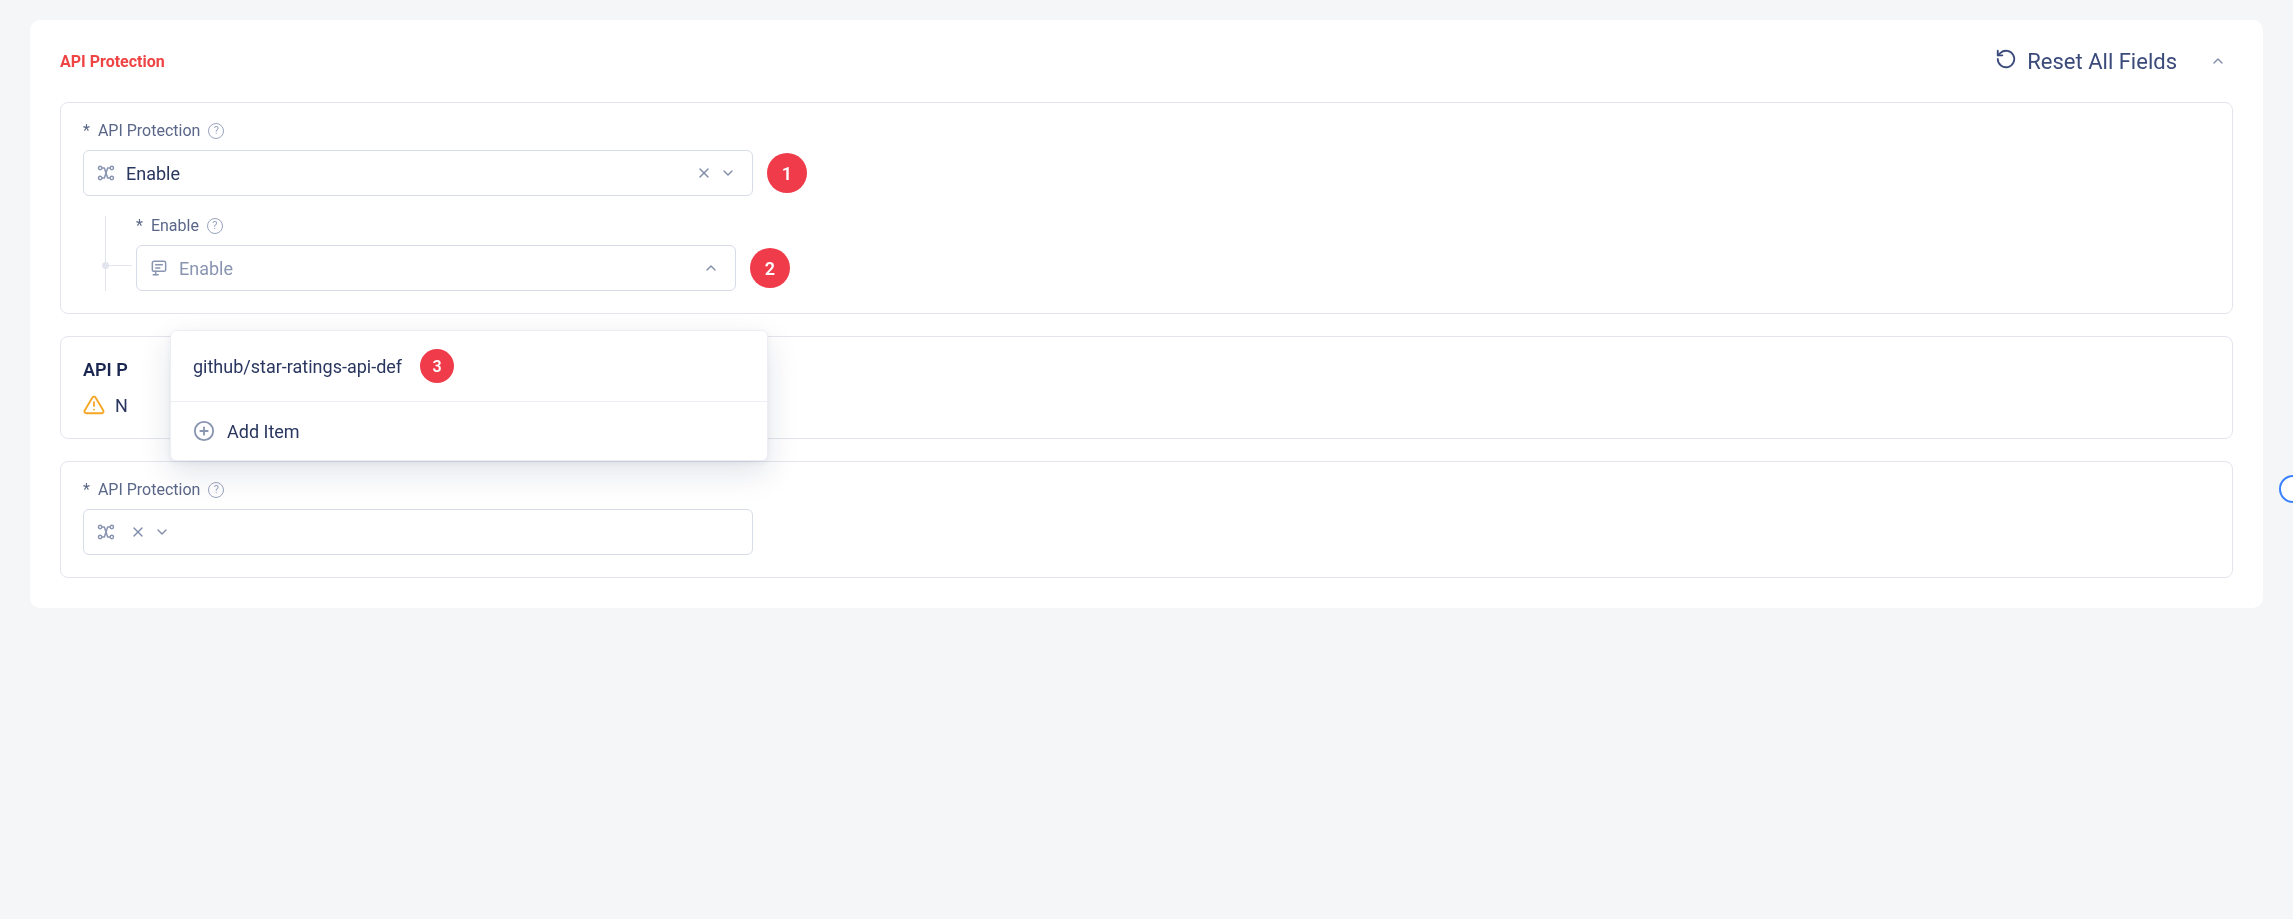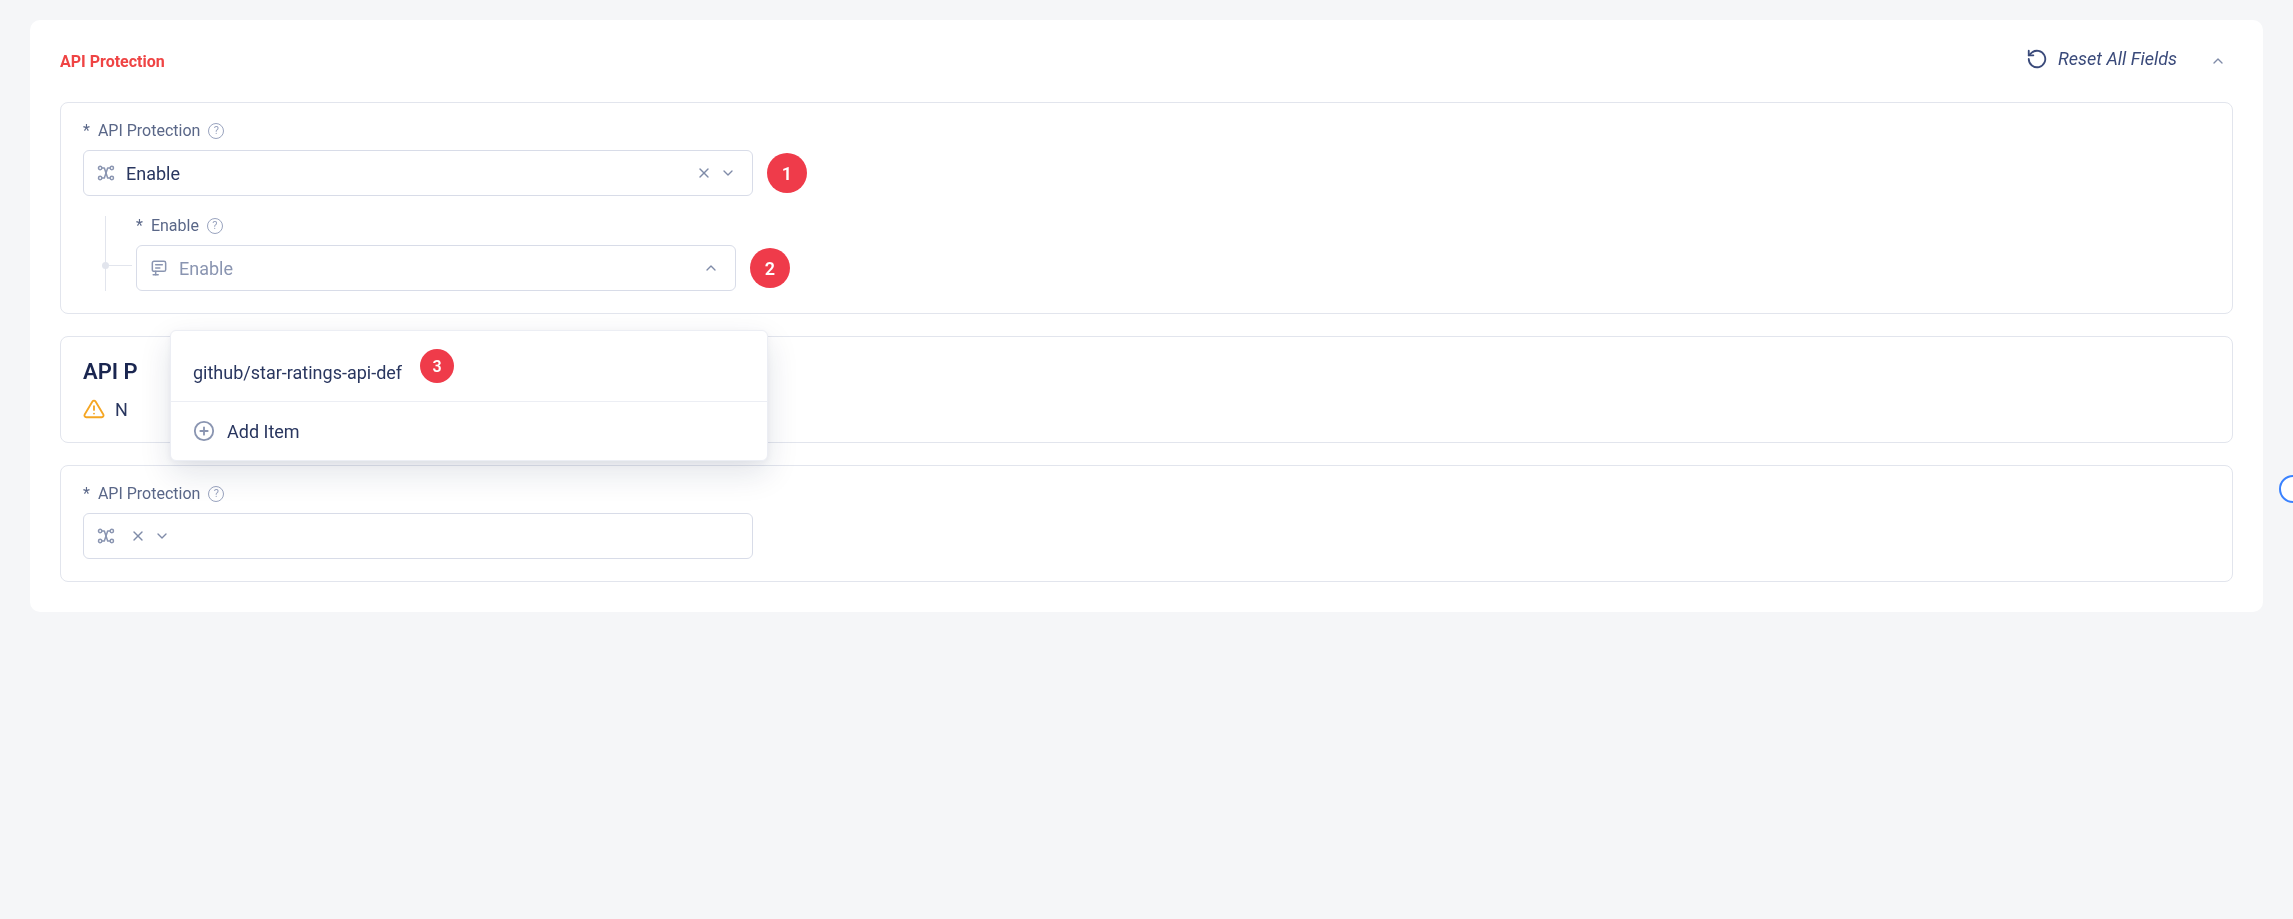--- a/index.html
+++ b/index.html
@@ -21,25 +21,25 @@
     justify-content: space-between;
     margin-bottom: 26px;
   }
   .page-title {
     font-size: 16px;
     font-weight: 700;
     color: #ef4444;
   }
   .reset-link {
     display: flex;
+    align-items: center;
     gap: 10px;
     cursor: pointer;
     color: #3a4a7a;
-    font-size: 18px;
-    font-style: italic;
+    font-size: 22px;
   }
   .reset-link svg { width: 22px; height: 22px; }
   .chev-collapse {
     width: 30px;
     height: 30px;
     display: flex;
     align-items: center;
     justify-content: center;
     cursor: pointer;
     margin-left: 26px;
@@ -152,21 +152,21 @@
     box-shadow: 0 12px 32px rgba(20,30,70,0.12), 0 2px 6px rgba(20,30,70,0.05);
     width: 598px;
     left: 140px;
     top: 310px;
   }
   .dropdown-pop .option {
     padding: 18px 22px;
     font-size: 18px;
     color: #29365f;
     display: flex;
-    align-items: flex-end;
+    align-items: center;
     gap: 12px;
     cursor: pointer;
     border-bottom: 1px solid #eceef4;
   }
   .dropdown-pop .option:last-child { border-bottom: none; }
   .badge-inline {
     width: 34px; height: 34px;
     border-radius: 50%;
     background: #ef3b4a;
     color: #fff;
@@ -177,21 +177,21 @@
     margin-left: 6px;
   }
   .plus-circle {
     width: 22px; height: 22px;
     color: #8a95b1;
     display: inline-flex;
   }
   .plus-circle svg { width: 22px; height: 22px; }
 
   .panel-title {
-    font-size: 22px;
+    font-size: 18px;
     font-weight: 600;
     color: #1a2650;
     margin-bottom: 14px;
   }
   .notice-row {
     display: flex;
     align-items: center;
     gap: 10px;
     font-size: 18px;
     color: #29365f;

